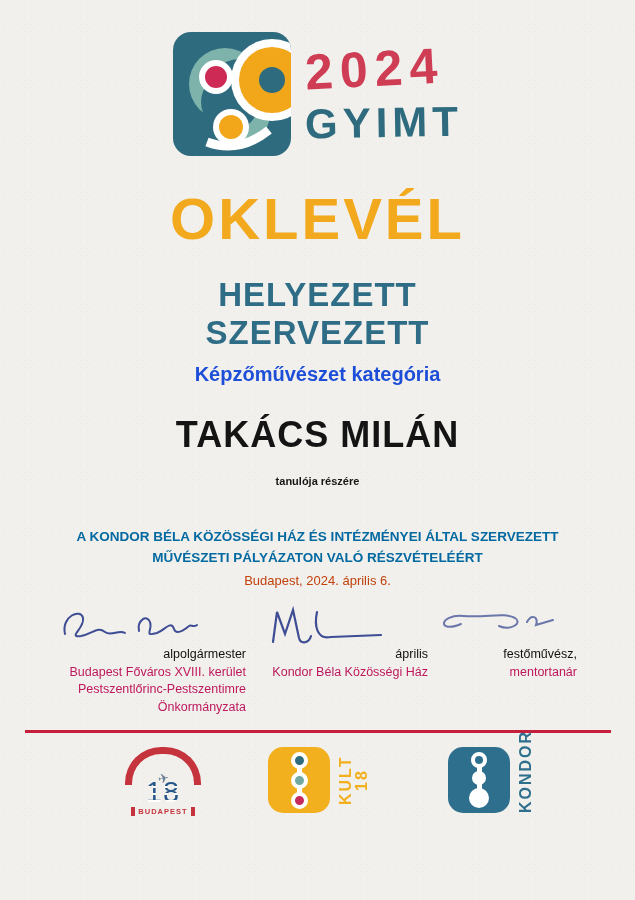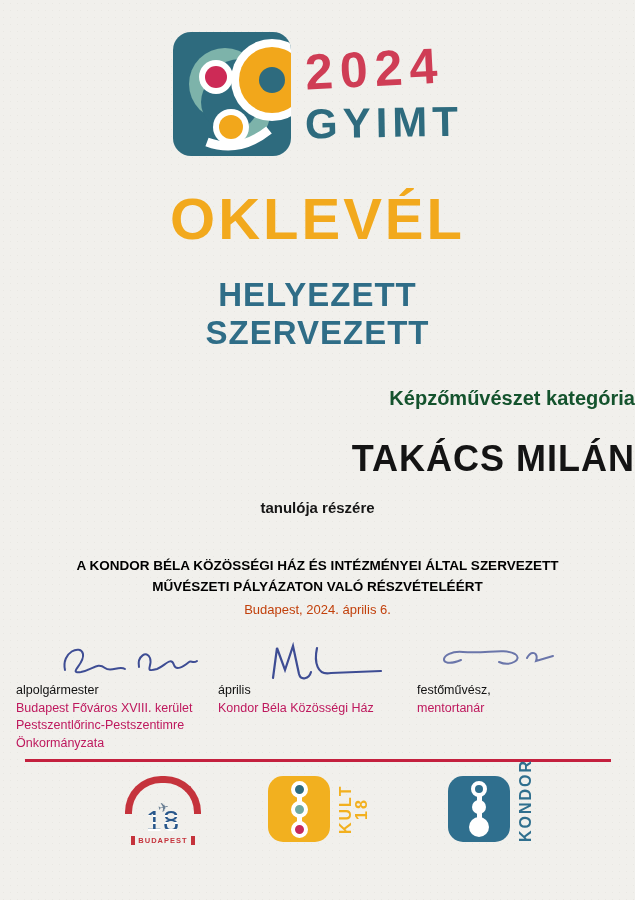--- a/index.html
+++ b/index.html
@@ -17,32 +17,32 @@
   
   .header{padding-top:32px;display:flex;justify-content:center;align-items:flex-start;gap:14px;height:132px;}
   .logo-mark{display:block;}
   .logo-text{display:flex;flex-direction:column;justify-content:center;height:124px;align-items:flex-start;}
   .year{font-size:50px;font-weight:700;color:#cf3d55;letter-spacing:7px;transform:rotate(-3deg);line-height:1;}
   .acronym{font-size:42px;font-weight:700;color:#2e6b7e;letter-spacing:5px;transform:rotate(-1deg);line-height:1;margin-top:8px;}
 
   
   .title{margin:26px 0 0 0;font-size:58px;line-height:1;font-weight:700;color:#f2a91d;letter-spacing:3px;}
   .placement{margin-top:28px;font-size:33px;line-height:1.14;font-weight:700;color:#2f6d87;letter-spacing:1px;}
-  .category{margin-top:36px;font-size:20px;font-weight:700;color:#14532d;text-align:right;}
-
-  .name{margin-top:28px;font-size:36px;font-weight:700;letter-spacing:1px;color:#141414;text-align:right;}
+  .category{margin-top:12px;font-size:20px;font-weight:700;color:#1d4ed8;}
+
+  .name{margin-top:28px;font-size:36px;font-weight:700;letter-spacing:1px;color:#141414;}
   .school{margin-top:15px;font-size:21px;font-weight:700;line-height:1.22;color:#161616;}
-  .student-of{margin-top:19px;font-size:15px;font-weight:700;color:#161616;}
-
-  .reason{margin-top:40px;font-size:13.5px;font-weight:700;line-height:1.55;color:#000000;}
+  .student-of{margin-top:19px;font-size:11px;font-weight:700;color:#161616;}
+
+  .reason{margin-top:40px;font-size:13.5px;font-weight:700;line-height:1.55;color:#0369a1;}
   .dateline{margin-top:4px;font-size:13px;color:#c2410c;}
 
   
   .sigrow{position:relative;height:118px;margin-top:16px;}
-  .sigcol{position:absolute;top:7px;text-align:left;}
+  .sigcol{position:absolute;top:0;text-align:right;}
   .sigcol.c1{left:16px;width:230px;}
   .sigcol.c2{left:218px;width:210px;}
   .sigcol.c3{left:417px;width:160px;}
   .sig-svg{display:block;margin:0 auto;}
   .role{font-size:12.5px;line-height:1.4;color:#111;}
   .orgline{font-size:12.5px;line-height:1.4;color:#be185d;}
 
   .redline{width:586px;margin:8px auto 0;border:none;border-top:3px solid #c4203e;}
 
   

